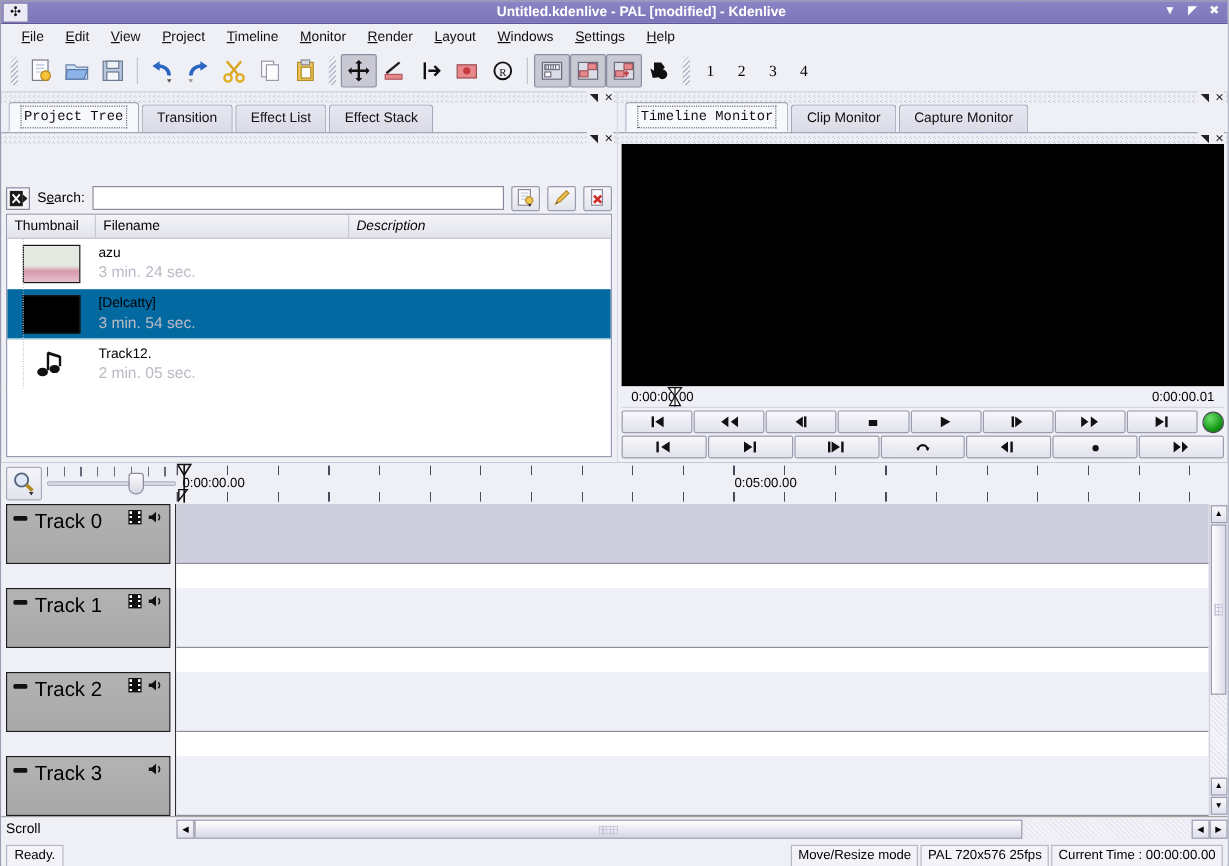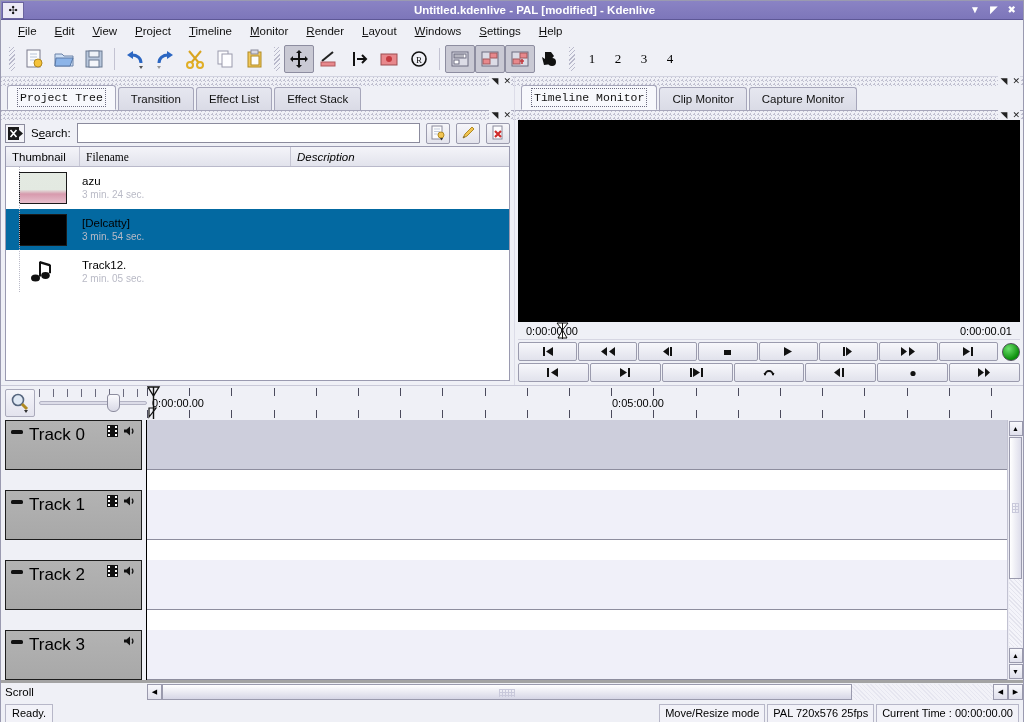--- a/index.html
+++ b/index.html
@@ -64,48 +64,48 @@
   .tabbar { height: 25px; flex: 0 0 25px; display: flex; align-items: flex-end;
             border-bottom: 1px solid #a6a6ba; padding-left: 6px; background: #eff0f6; }
   .tab { height: 23px; padding: 0 12px; display: flex; align-items: center; font-size: 11.5px;
          background: linear-gradient(to bottom,#e6e7f0,#dadbe6); border: 1px solid #a6a6ba;
          border-bottom: none; border-radius: 3px 3px 0 0; margin-right: 2px; color:#111; }
   .tab.active { background: #f7f8fc; height: 25px; border-bottom: 1px solid #f7f8fc;
                 position: relative; z-index: 2; }
   .tab.active .tl { outline: 1px dotted #6b6b80; outline-offset: 2px; font-family: Liberation Mono, monospace; }
 
   
-  .ptwrap { flex: 1; display: flex; flex-direction: column; padding: 0 4px 4px 4px; }
+  .ptwrap { flex: 1; display: flex; flex-direction: column; padding: 0 4px 4px 4px; margin-top: 32px; }
   .searchrow { height: 26px; display: flex; align-items: center; gap: 6px; padding: 2px 0; }
   .sbtn-clear { width: 20px; height: 19px; border: 1px solid #8b8b9d; background: #f3f3f8;
                 display:flex;align-items:center;justify-content:center; }
   .slabel { font-size: 11.5px; }
   .sinput { flex: 1; height: 20px; border: 1px solid #8b8b9d; background: #fff; }
   .srbtn { width: 24px; height: 21px; border: 1px solid #9b9bae; background: linear-gradient(to bottom,#f6f6fa,#e3e3ec);
            display: flex; align-items: center; justify-content: center; border-radius: 2px; position: relative;}
   .tree { flex: 1; border: 1px solid #9a9ab0; background: #fff; display: flex; flex-direction: column;
           overflow: hidden; }
   .thead { display: flex; height: 20px; background: linear-gradient(to bottom,#f4f4f9,#e2e3ec);
            border-bottom: 1px solid #b9b9ca; }
   .thead div { display: flex; align-items: center; padding-left: 6px; font-size: 11.5px;
                border-right: 1px solid #c6c6d4; }
   .th-thumb { width: 74px; }
-  .th-file { width: 211px; font-family: Liberation Serif, serif; }
+  .th-file { width: 211px; }
   .th-desc { flex: 1; border-right: none !important; font-style: italic; }
   .trow { display: flex; height: 42px; align-items: center; border-bottom: 1px solid #fff; }
   .trow.sel { background: #0369a1; }
   .tcol-thumb { width: 74px; display: flex; align-items: center; justify-content: center;
                 position: relative; height: 100%; }
   .branch { position: absolute; left: 6px; top: 0; bottom: 0; width: 14px;
             background-image: repeating-linear-gradient(to bottom,#b9b9c6 0 1px, transparent 1px 2px);
             background-size: 1px 2px; background-repeat: repeat-y; background-position: 7px 0; }
   .thumb { width: 48px; height: 32px; border: 1px solid #1a1a1a; }
   .tcol-name { flex: 1; display: flex; flex-direction: column; justify-content: center; padding-left: 2px; }
   .cname { font-size: 11.5px; color: #000; }
-  .cdur { font-size: 10px; color: #b9bac6; margin-top: 2px; }
+  .cdur { font-size: 13px; color: #b9bac6; margin-top: 2px; }
 
   
   .monwrap { flex: 1; display: flex; flex-direction: column; padding: 0 3px 3px 3px; }
   .screen { flex: 1; background: #000; }
   .seekbar { height: 18px; background: #eff0f6; display: flex; align-items: center;
              position: relative; border-bottom: 1px solid #d6d6e2; }
   .tc-left { font-size: 11px; padding-left: 8px; }
   .tc-right { font-size: 11px; margin-left: auto; padding-right: 8px; }
   .playhead { position: absolute; left: 38px; top: 0px; width: 13px; height: 18px; }
   .playhead svg { display: block; }
@@ -166,21 +166,21 @@
   .vs-thumb { width: 13px; background: linear-gradient(to right,#ffffff,#dcdcea); border: 1px solid #9a9aad;
               margin-top: 1px; position: relative; }
   .vs-thumb:after { content:""; position:absolute; left:2px; right:2px; top:50%; height:10px; margin-top:-5px;
               background-image: repeating-linear-gradient(to bottom,#c9c9db 0 1px, transparent 1px 3px),
                                 repeating-linear-gradient(to right,#c9c9db 0 1px, transparent 1px 3px); }
   .vs-track { flex: 1; background: #f4f4fa; width: 13px; }
   .vs-track.dot { background-image: repeating-linear-gradient(45deg,#e4e4ee 0 1px, transparent 1px 3px); }
 
   
   .scrollrow { height: 21px; flex: 0 0 21px; display: flex; align-items: center;
-               background: #eff0f6; border-top: 3px solid #a3a3a3; }
+               background: #eff0f6; border-top: 1px solid #a3a3a3; }
   .scr-label { width: 146px; padding-left: 4px; font-size: 11.5px; }
   .hscroll { flex: 1; height: 17px; display: flex; align-items: center; }
   .hs-arrow { width: 15px; height: 16px; border: 1px solid #9a9aad; background: linear-gradient(to bottom,#f8f8fc,#e0e0ec);
               display:flex;align-items:center;justify-content:center;font-size:7px; }
   .hs-thumb { height: 16px; background: linear-gradient(to bottom,#ffffff,#d6d6e6);
               border: 1px solid #9a9aad; position: relative; }
   .hs-thumb:after { content:""; position:absolute; left:50%; margin-left:-8px; top:4px; width:16px; height:8px;
               background-image: repeating-linear-gradient(to bottom,#c9c9db 0 1px, transparent 1px 3px),
                                 repeating-linear-gradient(to right,#c9c9db 0 1px, transparent 1px 3px); }
   .hs-rest { flex: 1; height: 16px; background: #f2f2f8; background-image: repeating-linear-gradient(45deg,#e6e6f0 0 1px, transparent 1px 3px); }

